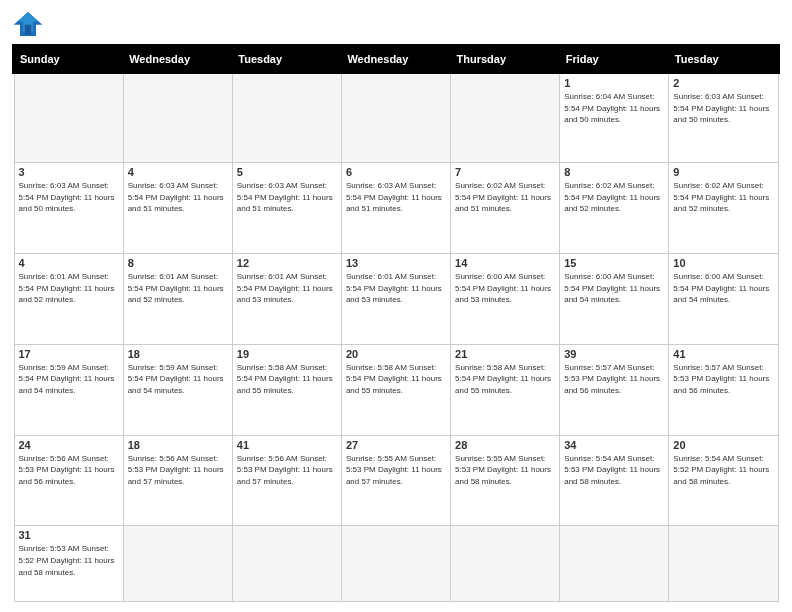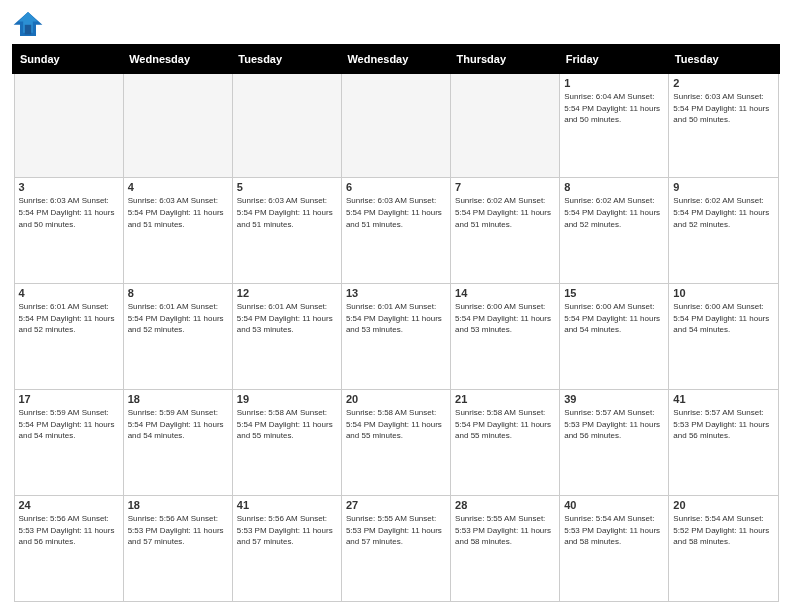--- a/index.html
+++ b/index.html
@@ -335,29 +335,44 @@
 and 57 minutes.</div>
           </td>
           <td>
             <span class="day-num">28</span>
             <div class="day-info">Sunrise: 5:55 AM
 Sunset: 5:53 PM
 Daylight: 11 hours
 and 58 minutes.</div>
           </td>
           <td>
-            <span class="day-num">40</span>
+            <span class="day-num">34</span>
             <div class="day-info">Sunrise: 5:54 AM
 Sunset: 5:53 PM
 Daylight: 11 hours
 and 58 minutes.</div>
           </td>
           <td>
             <span class="day-num">20</span>
             <div class="day-info">Sunrise: 5:54 AM
 Sunset: 5:52 PM
 Daylight: 11 hours
 and 58 minutes.</div>
           </td>
+        </tr>
+        <tr class="last-row">
+          <td>
+            <span class="day-num">31</span>
+            <div class="day-info">Sunrise: 5:53 AM
+Sunset: 5:52 PM
+Daylight: 11 hours
+and 58 minutes.</div>
+          </td>
+          <td class="empty"></td>
+          <td class="empty"></td>
+          <td class="empty"></td>
+          <td class="empty"></td>
+          <td class="empty"></td>
+          <td class="empty"></td>
         </tr>
       </tbody>
   </table>
 </div>
 
 </body></html>

